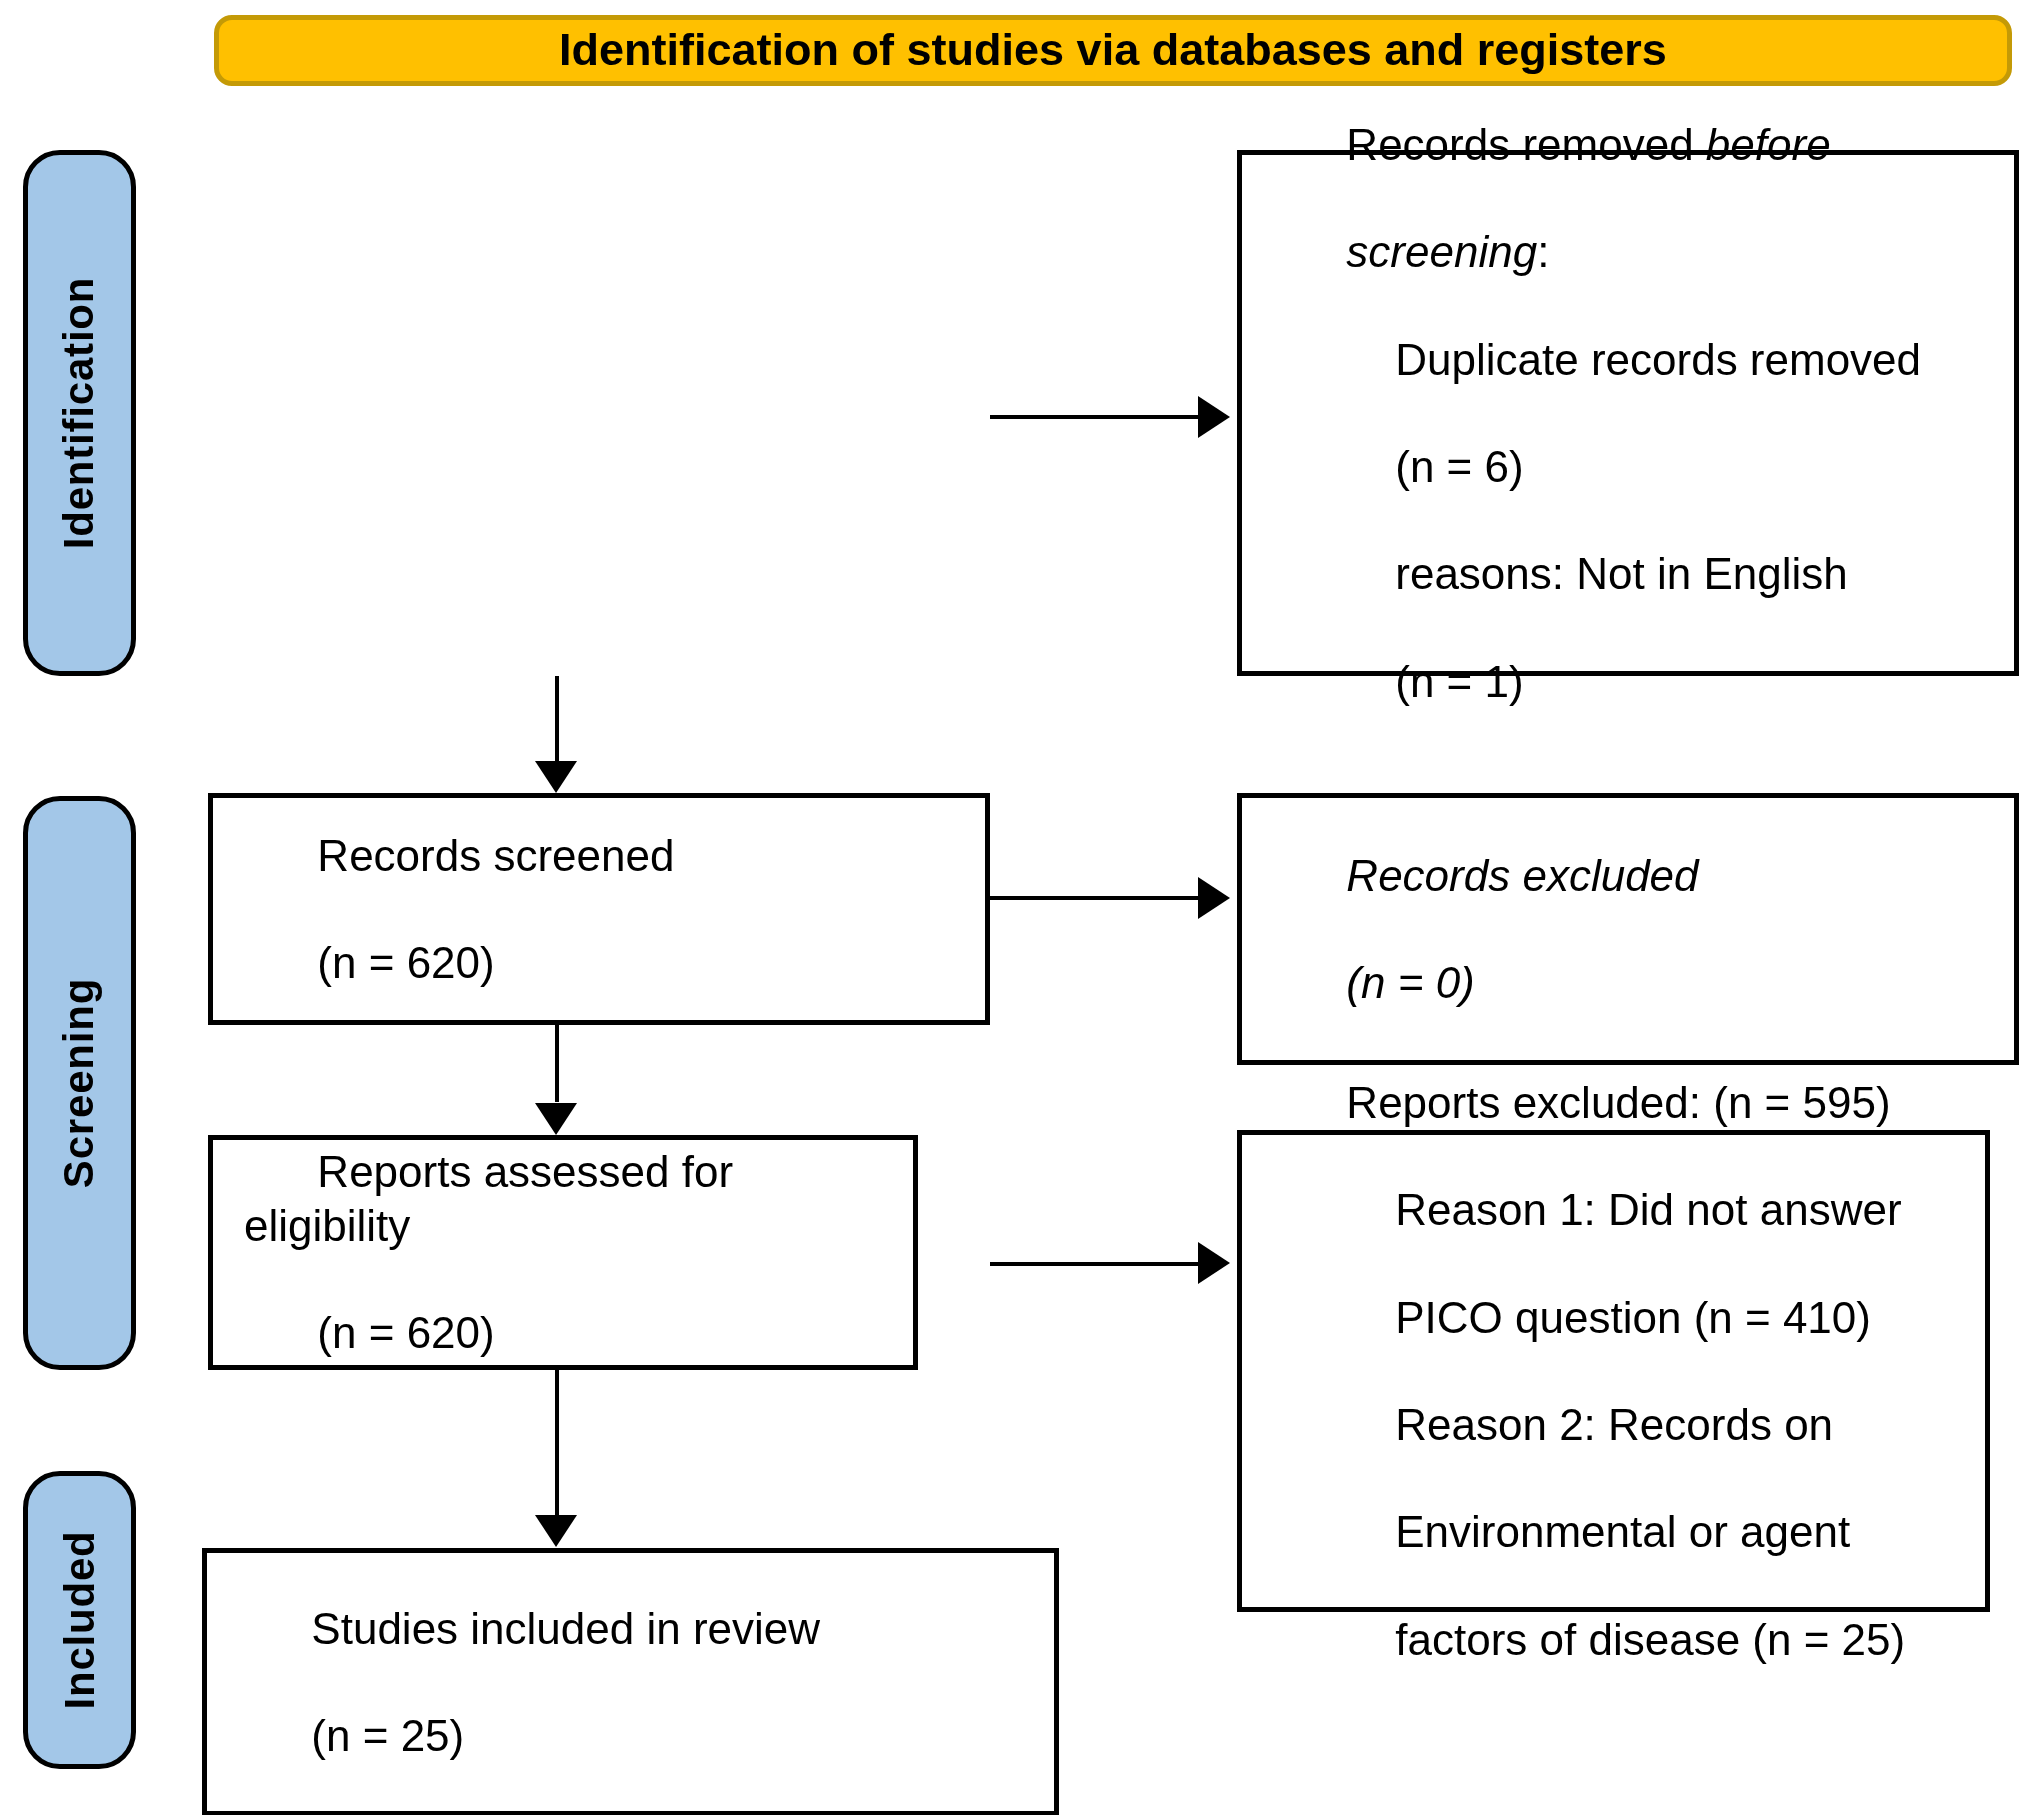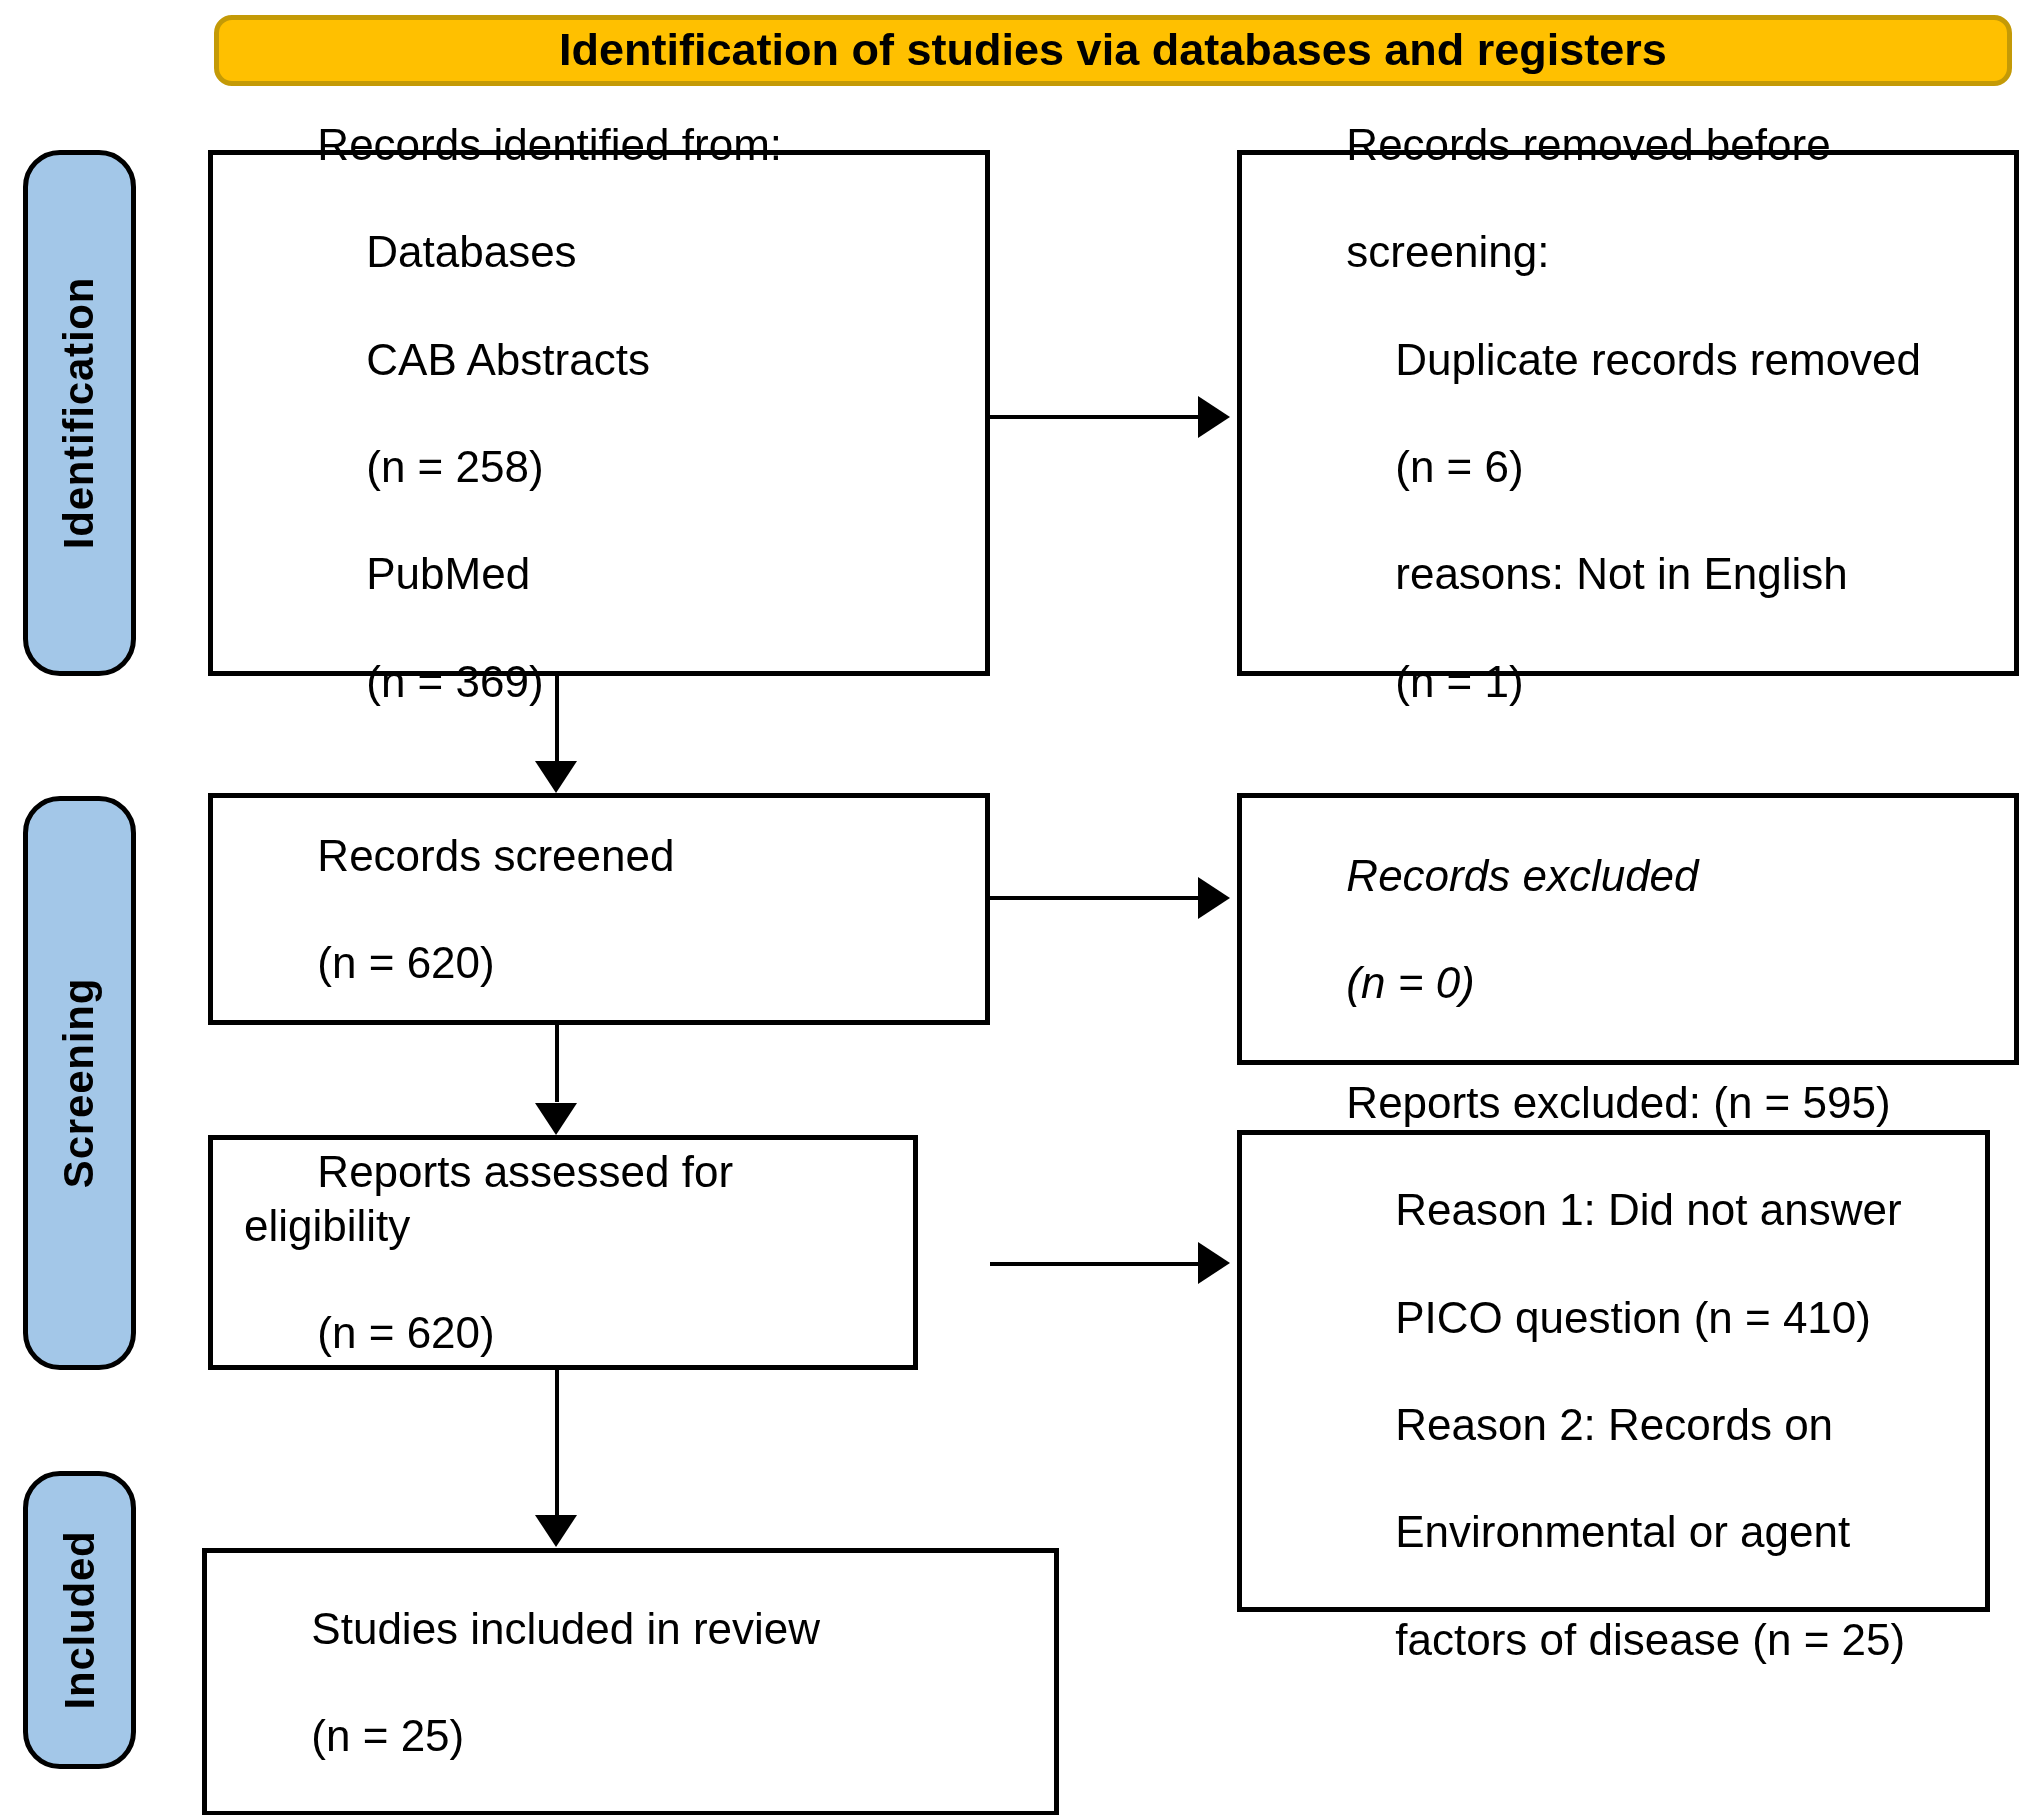--- a/index.html
+++ b/index.html
@@ -51,21 +51,21 @@
   }
   .box .btxt{
     font-size:44px;
     line-height:1.22;
     color:#000;
     padding-left:31px;
     padding-right:14.5px;
     white-space:pre-wrap;
     width:100%;
   }
-  .ital{}
+  .ital{font-style:italic;}
 
   
   .vline{position:absolute;background:#000;width:4px;}
   .hline{position:absolute;background:#000;height:4px;}
   .arrowdown{
     position:absolute;
     width:0;height:0;
     border-left:21px solid transparent;
     border-right:21px solid transparent;
     border-top:32px solid #000;
@@ -92,30 +92,20 @@
   </div>
 
   <div class="phase" style="left:22.6px;top:796px;width:113px;height:574px;">
     <span class="vtext">Screening</span>
   </div>
 
   <div class="phase" style="left:22.6px;top:1471px;width:113px;height:298px;">
     <span class="vtext">Included</span>
   </div>
 
-  <div class="box" style="left:208px;top:150px;width:782px;height:526px;">
-    <div class="btxt">
-      <span>Records identified from:</span><br>
-      <span>    Databases</span><br>
-      <span>    CAB Abstracts</span><br>
-      <span>    (n = 258)</span><br>
-      <span>    PubMed</span><br>
-      <span>    (n = 369)</span>
-    </div>
-  </div>
 
   <div class="box" style="left:1237px;top:150px;width:782px;height:526px;">
     <div class="btxt">
       <span>Records removed </span><span class="ital">before</span><br>
       <span class="ital">screening</span><span>:</span><br>
       <span>    Duplicate records removed</span><br>
       <span>    (n = 6)</span><br>
       <span>    reasons: Not in English</span><br>
       <span>    (n = 1)</span>
     </div>

